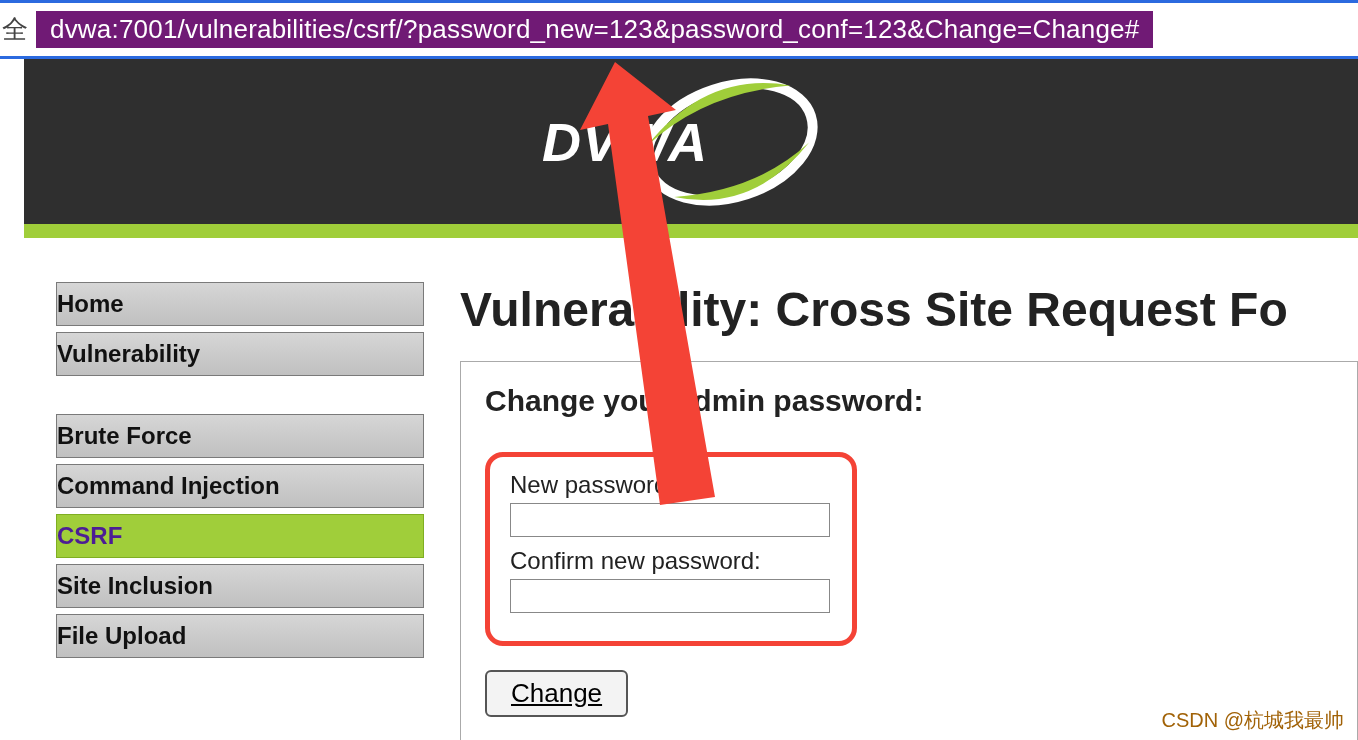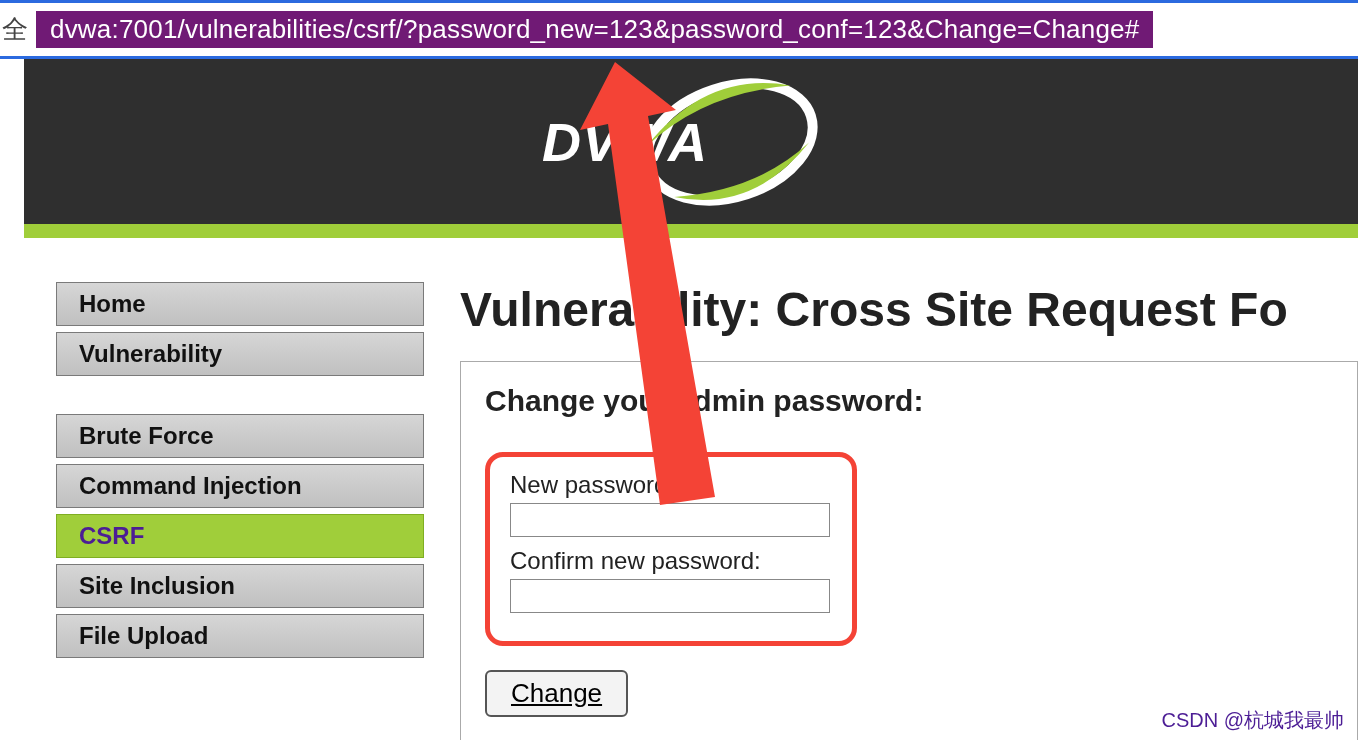--- a/index.html
+++ b/index.html
@@ -16,36 +16,36 @@
   .logo { display:flex; align-items:center; gap:0; }
   .logo-text { color:#fff; font-weight:900; font-size:54px; font-style:italic; letter-spacing:1px; font-family: Arial, sans-serif; }
   .logo-swoosh { width:150px; height:120px; position:relative; margin-left:-18px; }
   .logo-swoosh svg { position:absolute; left:-70px; top:-10px; }
 
   .green-bar { background:#a0ce3a; height:14px; }
 
   .content-row { display:flex; padding-top:44px; }
   .sidebar { width:400px; padding-left:32px; }
   .side-group { margin-bottom:38px; }
-  .side-item { background:linear-gradient(to bottom,#d6d6d6,#c0c0c0); border:1px solid #7a7a7a; height:44px; display:flex; align-items:center; padding-left:22px; font-size:24px; font-weight:bold; color:#111; margin-bottom:6px; cursor:pointer; }
+  .side-item { background:linear-gradient(to bottom,#d6d6d6,#c0c0c0); border:1px solid #7a7a7a; height:44px; display:flex; align-items:center; padding-left:0; font-size:24px; font-weight:bold; color:#111; margin-bottom:6px; cursor:pointer; }
   .side-item.active { background:#a0ce3a; color:#4c1d95; border:1px solid #7fae22; }
 
   .main { flex:1; padding-left:36px; padding-right:0; }
   .page-title { font-size:48px; font-weight:bold; color:#222; margin-bottom:24px; white-space:nowrap; }
   .panel { border:1px solid #aaa; padding:22px 24px 40px 24px; background:#fff; }
   .panel-heading { font-size:30px; font-weight:bold; color:#222; margin-bottom:34px; }
   .form-box { border:5px solid #f44336; border-radius:18px; padding:14px 20px 18px 20px; width:372px; margin-bottom:24px; }
   .form-label { font-size:24px; color:#222; margin-bottom:4px; }
   .form-input { width:320px; height:34px; border:1px solid #888; font-size:20px; padding:2px 6px; margin-bottom:10px; display:block; }
   .change-btn { font-size:26px; padding:6px 24px; border:2px solid #555; border-radius:6px; background:#f3f3f3; cursor:pointer;text-decoration:underline; }
 
   
   .arrow-layer { position:absolute; left:0; top:0; pointer-events:none; }
 
-  .watermark { position:absolute; right:14px; bottom:6px; color:#4c1d95; font-size:20px; }
+  .watermark { position:absolute; right:14px; bottom:6px; color:#a16207; font-size:20px; }
 </style>
 </head>
 <body>
 
 <div class="addr-wrap">
   <span class="addr-left">全</span>
   <span class="addr-url">dvwa:7001/vulnerabilities/csrf/?password_new=123&amp;password_conf=123&amp;Change=Change#</span>
 </div>
 
 <div class="page-wrap">

